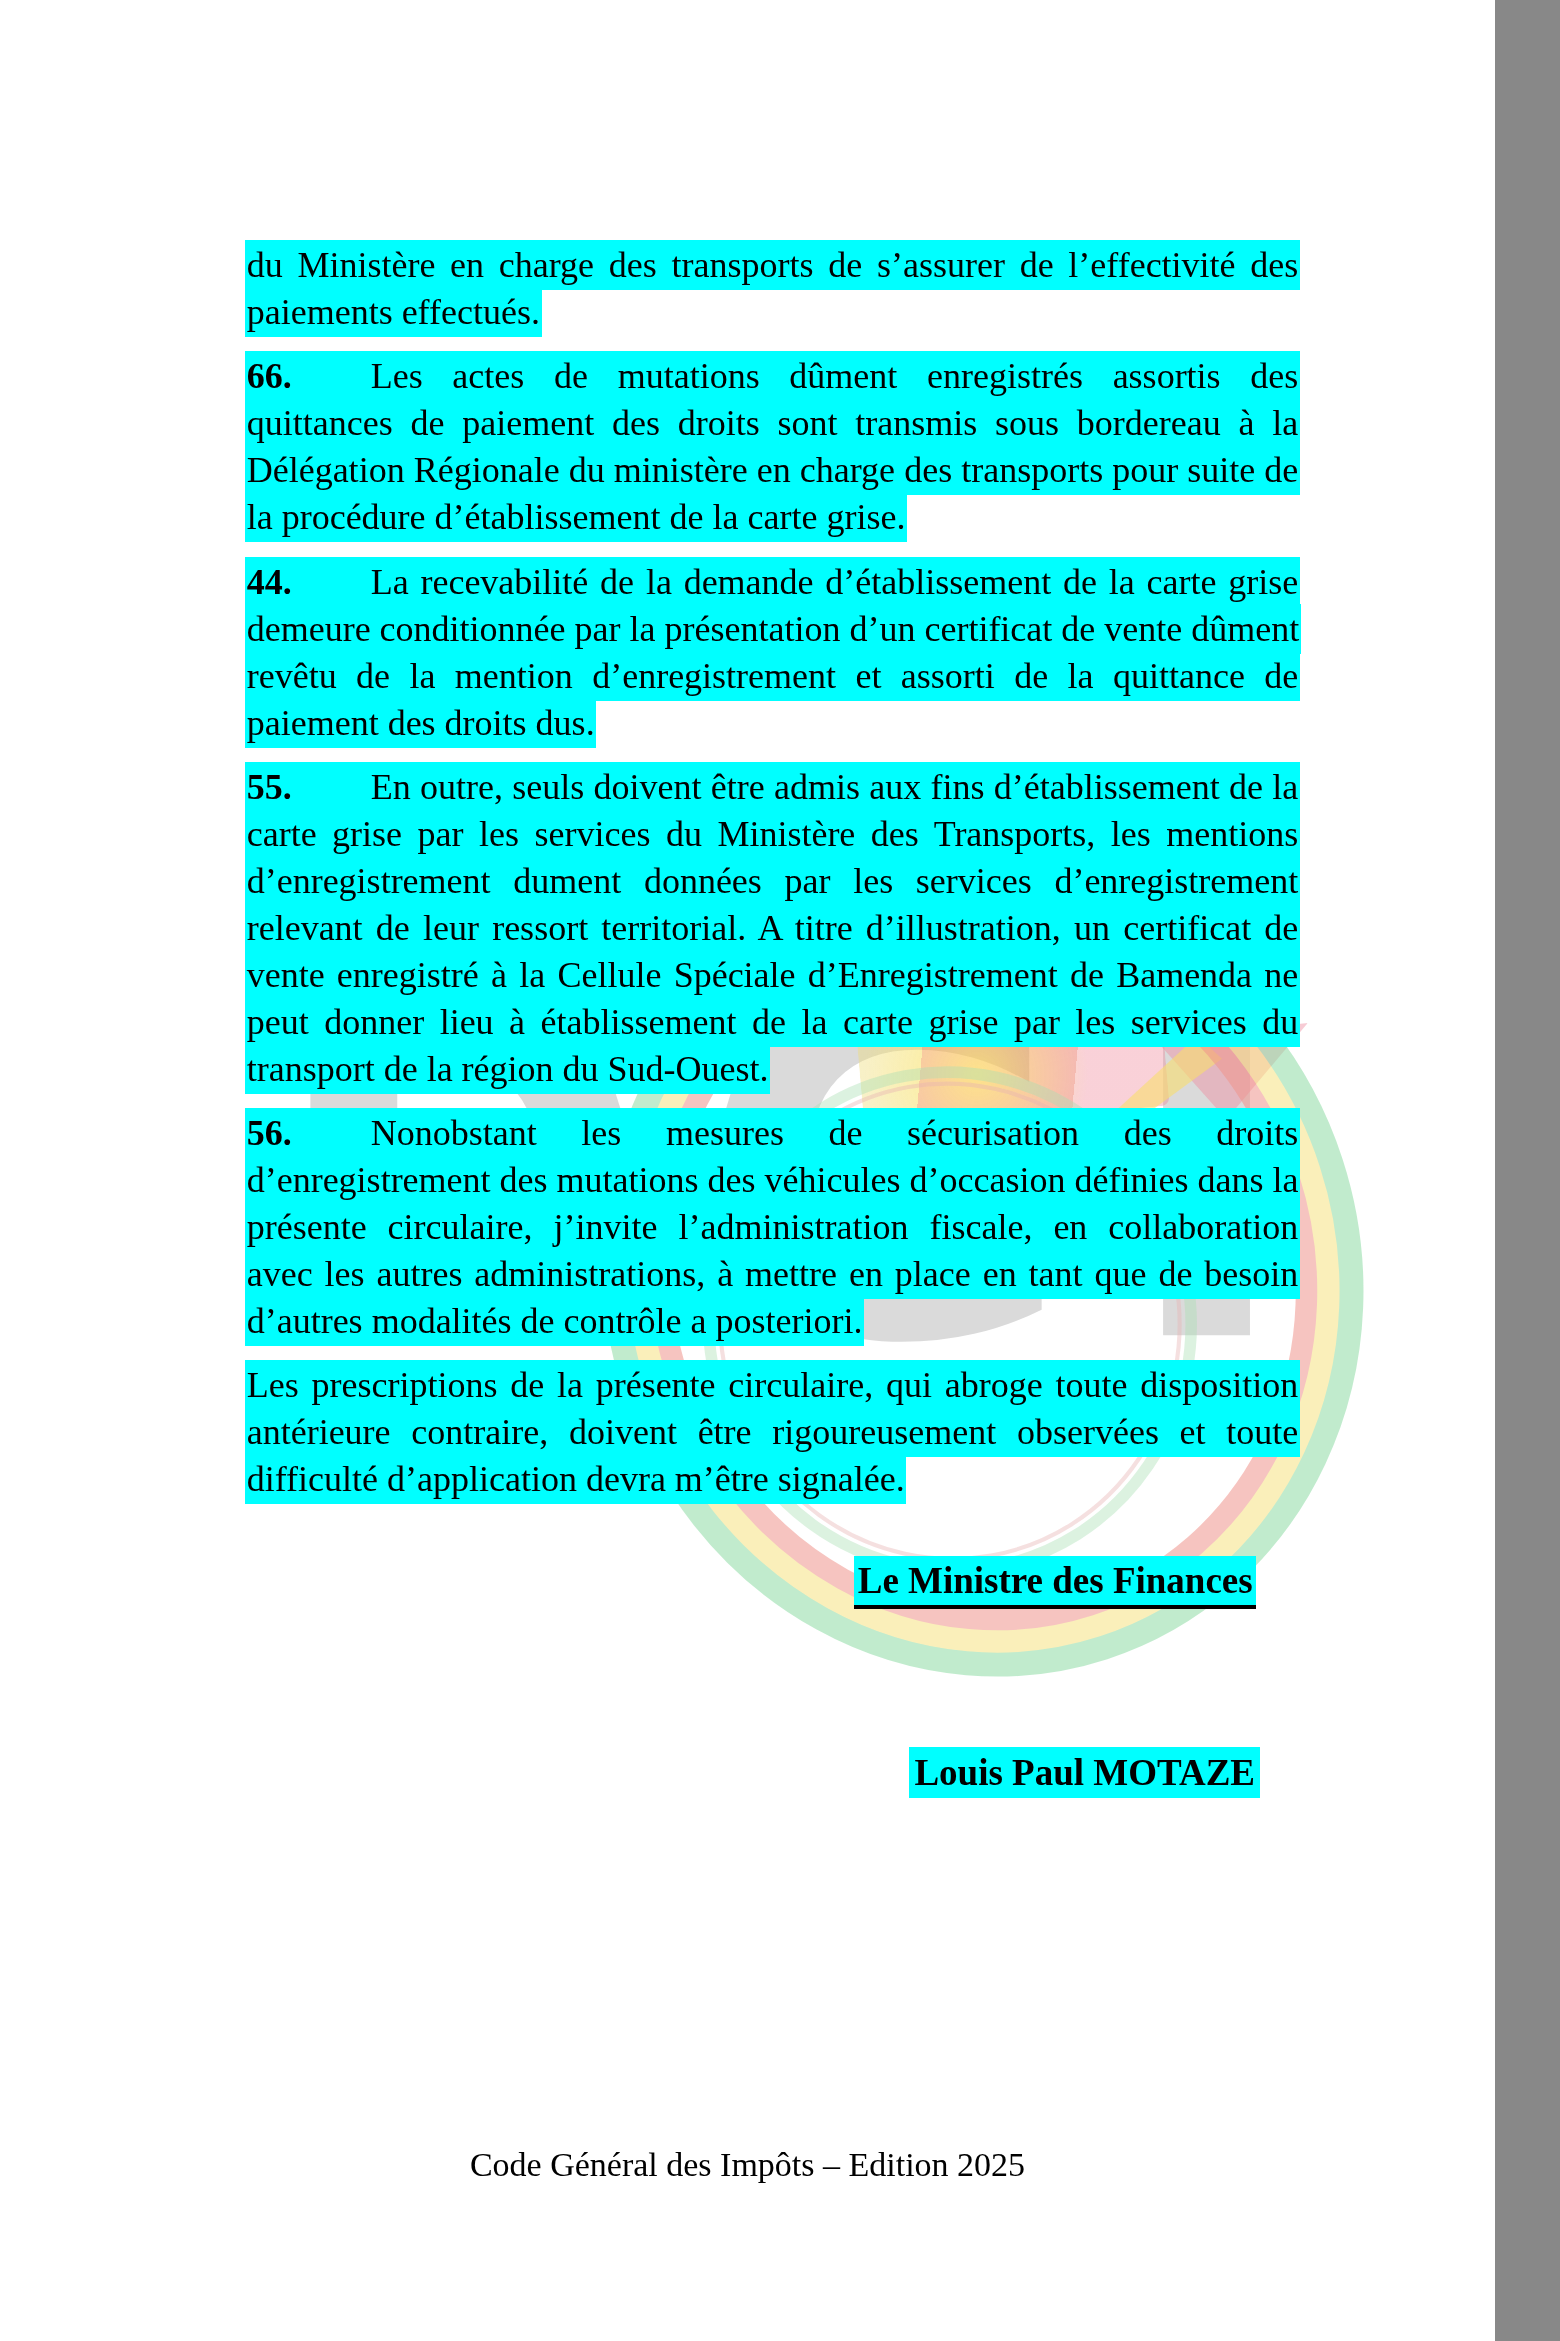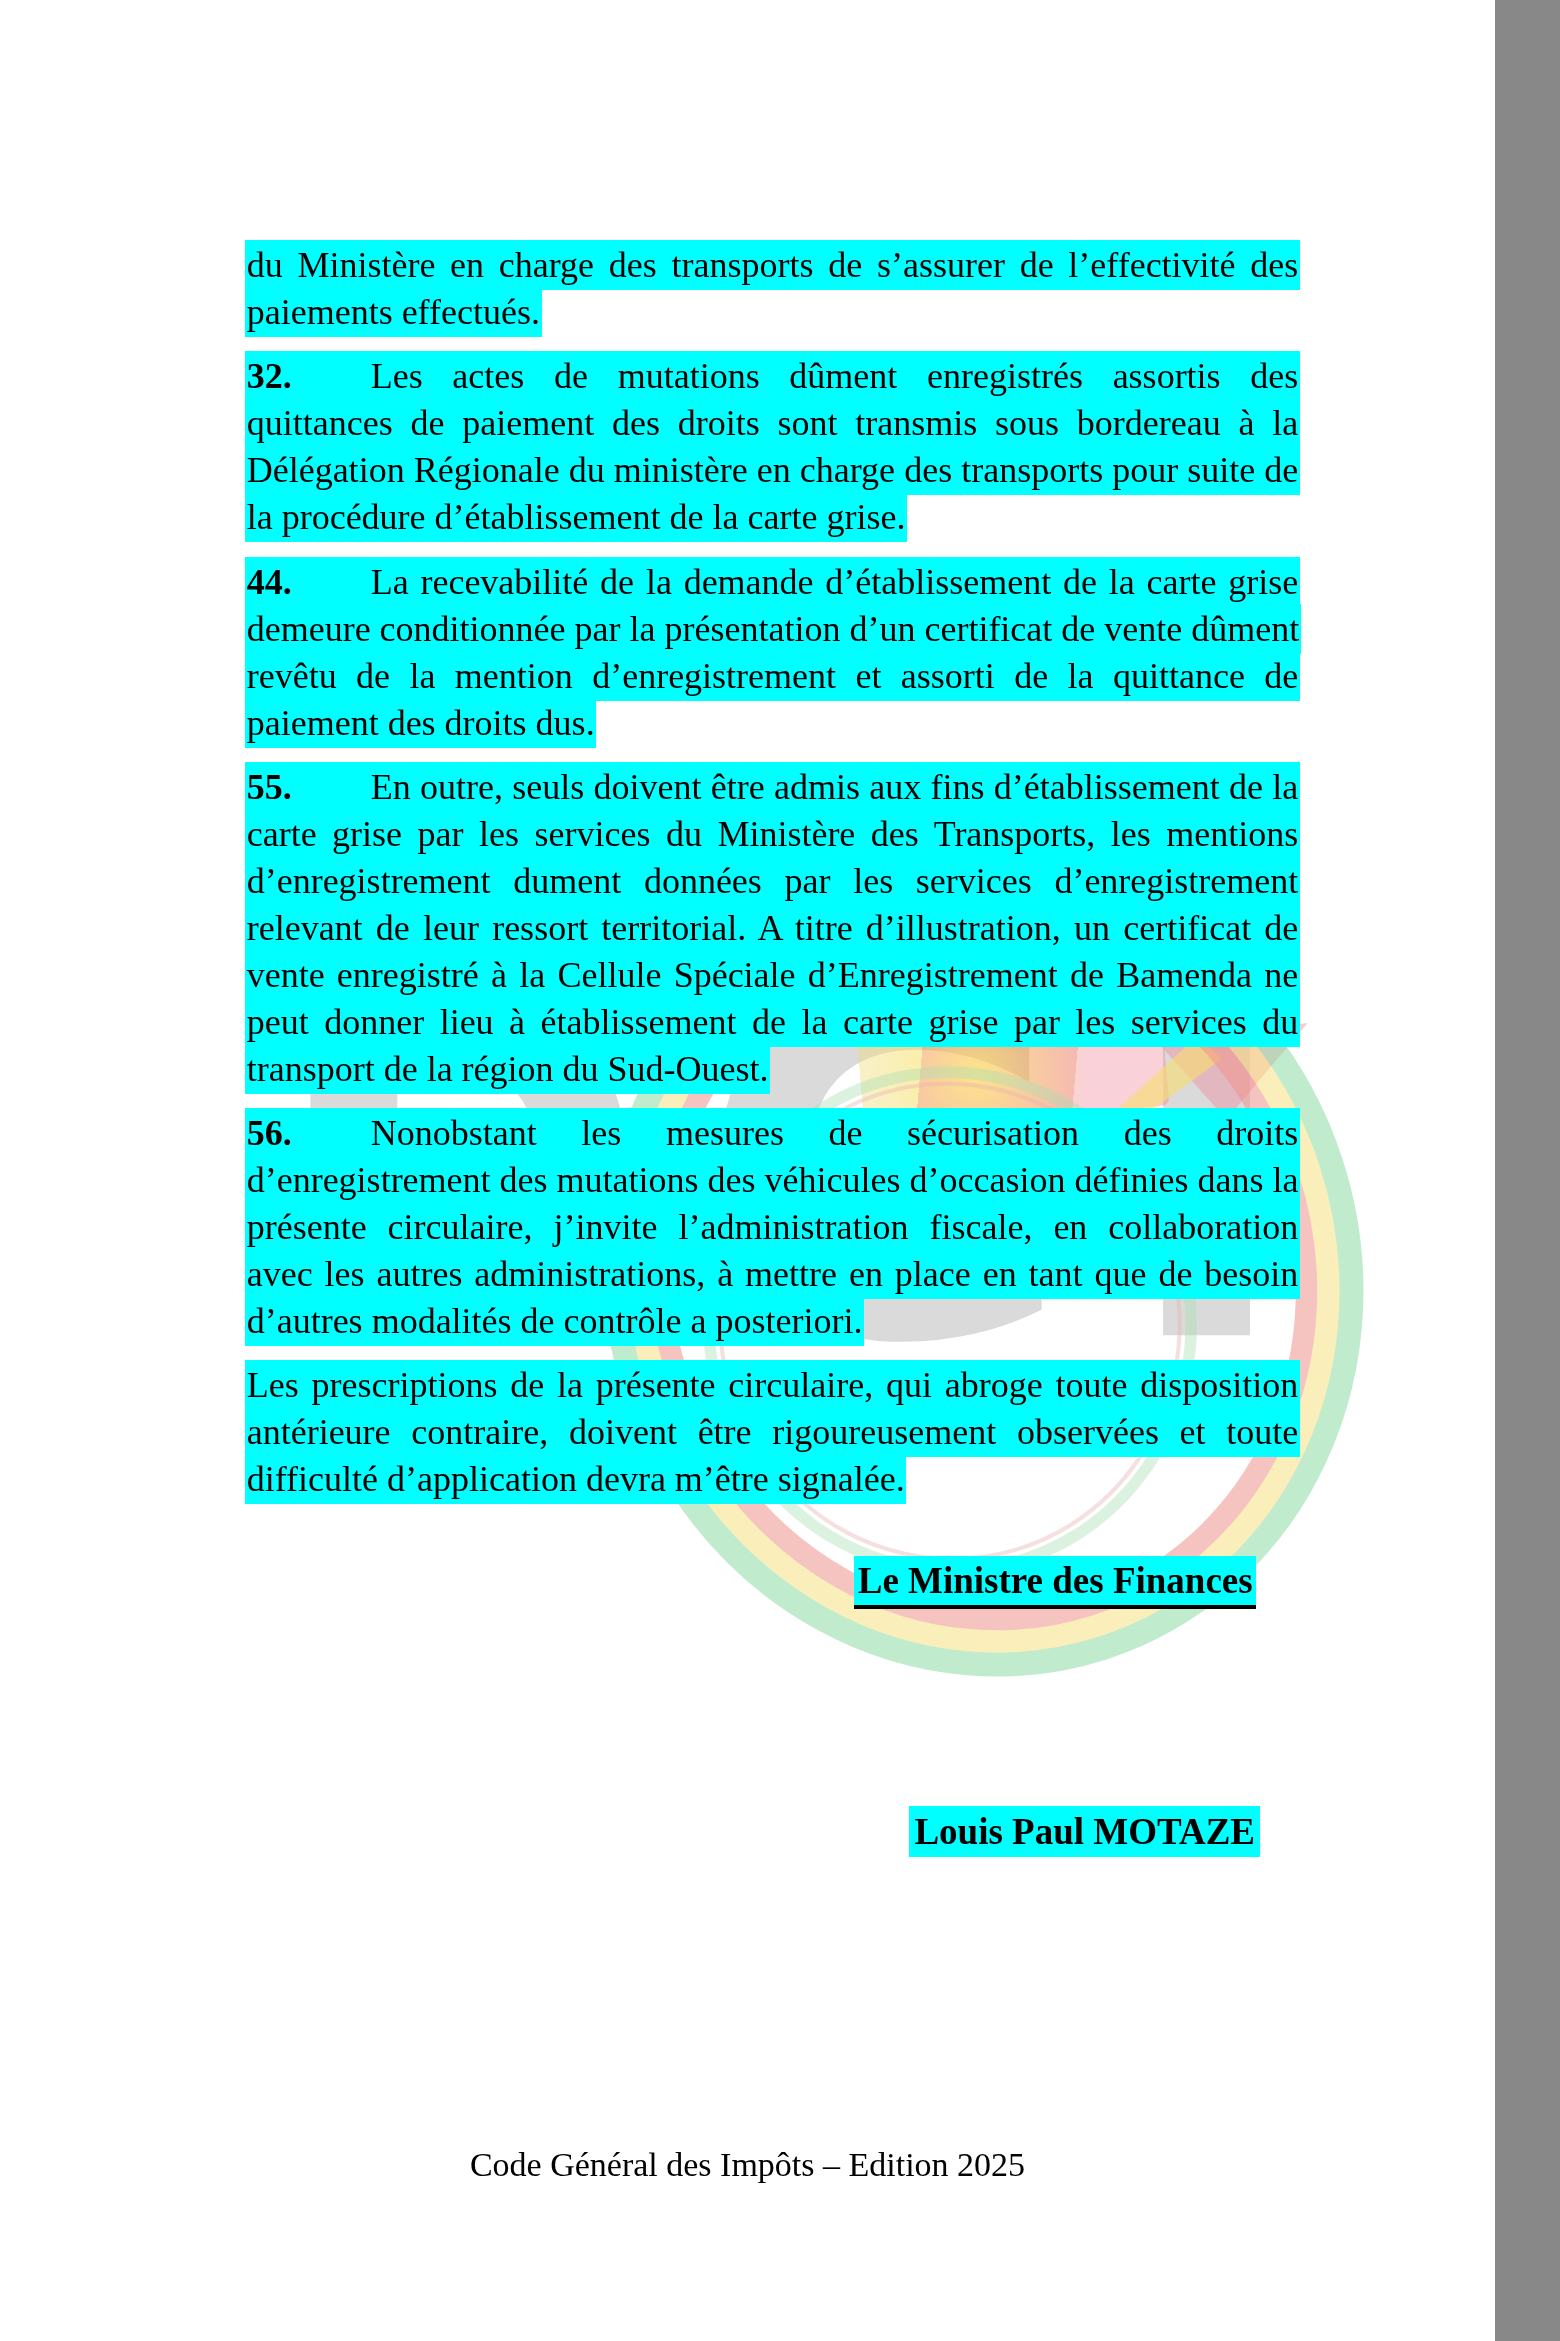--- a/index.html
+++ b/index.html
@@ -69,21 +69,21 @@
     -webkit-box-decoration-break:clone;
     box-decoration-break:clone;
   }
   .pnum{
     display:inline-block;width:124px;
     font-weight:bold;
   }
   .sig{position:absolute;z-index:2;font-size:37px;line-height:47px;font-weight:bold;white-space:nowrap;}
   .sig-title{top:1557px;right:239px;}
   .sig-title .hl{border-bottom:4.1px solid #000;padding:4.1px 3.3px;font-family:Liberation Serif, serif;}
-  .sig-name{top:1808px;right:235px;}
+  .sig-name{top:1749px;right:235px;}
   .sig-name .hl{padding:5px 5px;}
   .footer{
     position:absolute;z-index:2;left:0;right:0;
     text-align:center;font-size:34px;line-height:41px;
   }
   .footer-book{top:2144px;}
   .footer-page{top:2185px;}
 </style>
 </head>
 <body>
@@ -108,21 +108,21 @@
     </g>
   </svg>
 
   <div class="wm wm-text-grey">Direction Générale des Impôts</div>
   <div class="wm wm-text-red">Directorate General of Taxation</div>
 
   <div class="content">
 
     <p class="para"><span class="hl"><span>du Ministère en charge des transports de s’assurer de l’effectivité des paiements effectués.</span></span></p>
 
-    <p class="para"><span class="hl"><span class="pnum">32.</span><span>Les actes de mutations dûment enregistrés assortis des quittances de paiement des droits sont transmis sous bordereau à la Délégation Régionale du ministère en charge des transports pour suite de la procédure d’établissement de la carte grise.</span></span></p>
+    <p class="para"><span class="hl"><span class="pnum">66.</span><span>Les actes de mutations dûment enregistrés assortis des quittances de paiement des droits sont transmis sous bordereau à la Délégation Régionale du ministère en charge des transports pour suite de la procédure d’établissement de la carte grise.</span></span></p>
 
     <p class="para"><span class="hl"><span class="pnum">44.</span><span>La recevabilité de la demande d’établissement de la carte grise demeure conditionnée par la présentation d’un certificat de vente dûment revêtu de la mention d’enregistrement et assorti de la quittance de paiement des droits dus.</span></span></p>
 
     <p class="para"><span class="hl"><span class="pnum">55.</span><span>En outre, seuls doivent être admis aux fins d’établissement de la carte grise par les services du Ministère des Transports, les mentions d’enregistrement dument données par les services d’enregistrement relevant de leur ressort territorial. A titre d’illustration, un certificat de vente enregistré à la Cellule Spéciale d’Enregistrement de Bamenda ne peut donner lieu à établissement de la carte grise par les services du transport de la région du Sud-Ouest.</span></span></p>
 
     <p class="para"><span class="hl"><span class="pnum">56.</span><span>Nonobstant les mesures de sécurisation des droits d’enregistrement des mutations des véhicules d’occasion définies dans la présente circulaire, j’invite l’administration fiscale, en collaboration avec les autres administrations, à mettre en place en tant que de besoin d’autres modalités de contrôle a posteriori.</span></span></p>
 
     <p class="para"><span class="hl"><span>Les prescriptions de la présente circulaire, qui abroge toute disposition antérieure contraire, doivent être rigoureusement observées et toute difficulté d’application devra m’être signalée.</span></span></p>
 
   </div>

